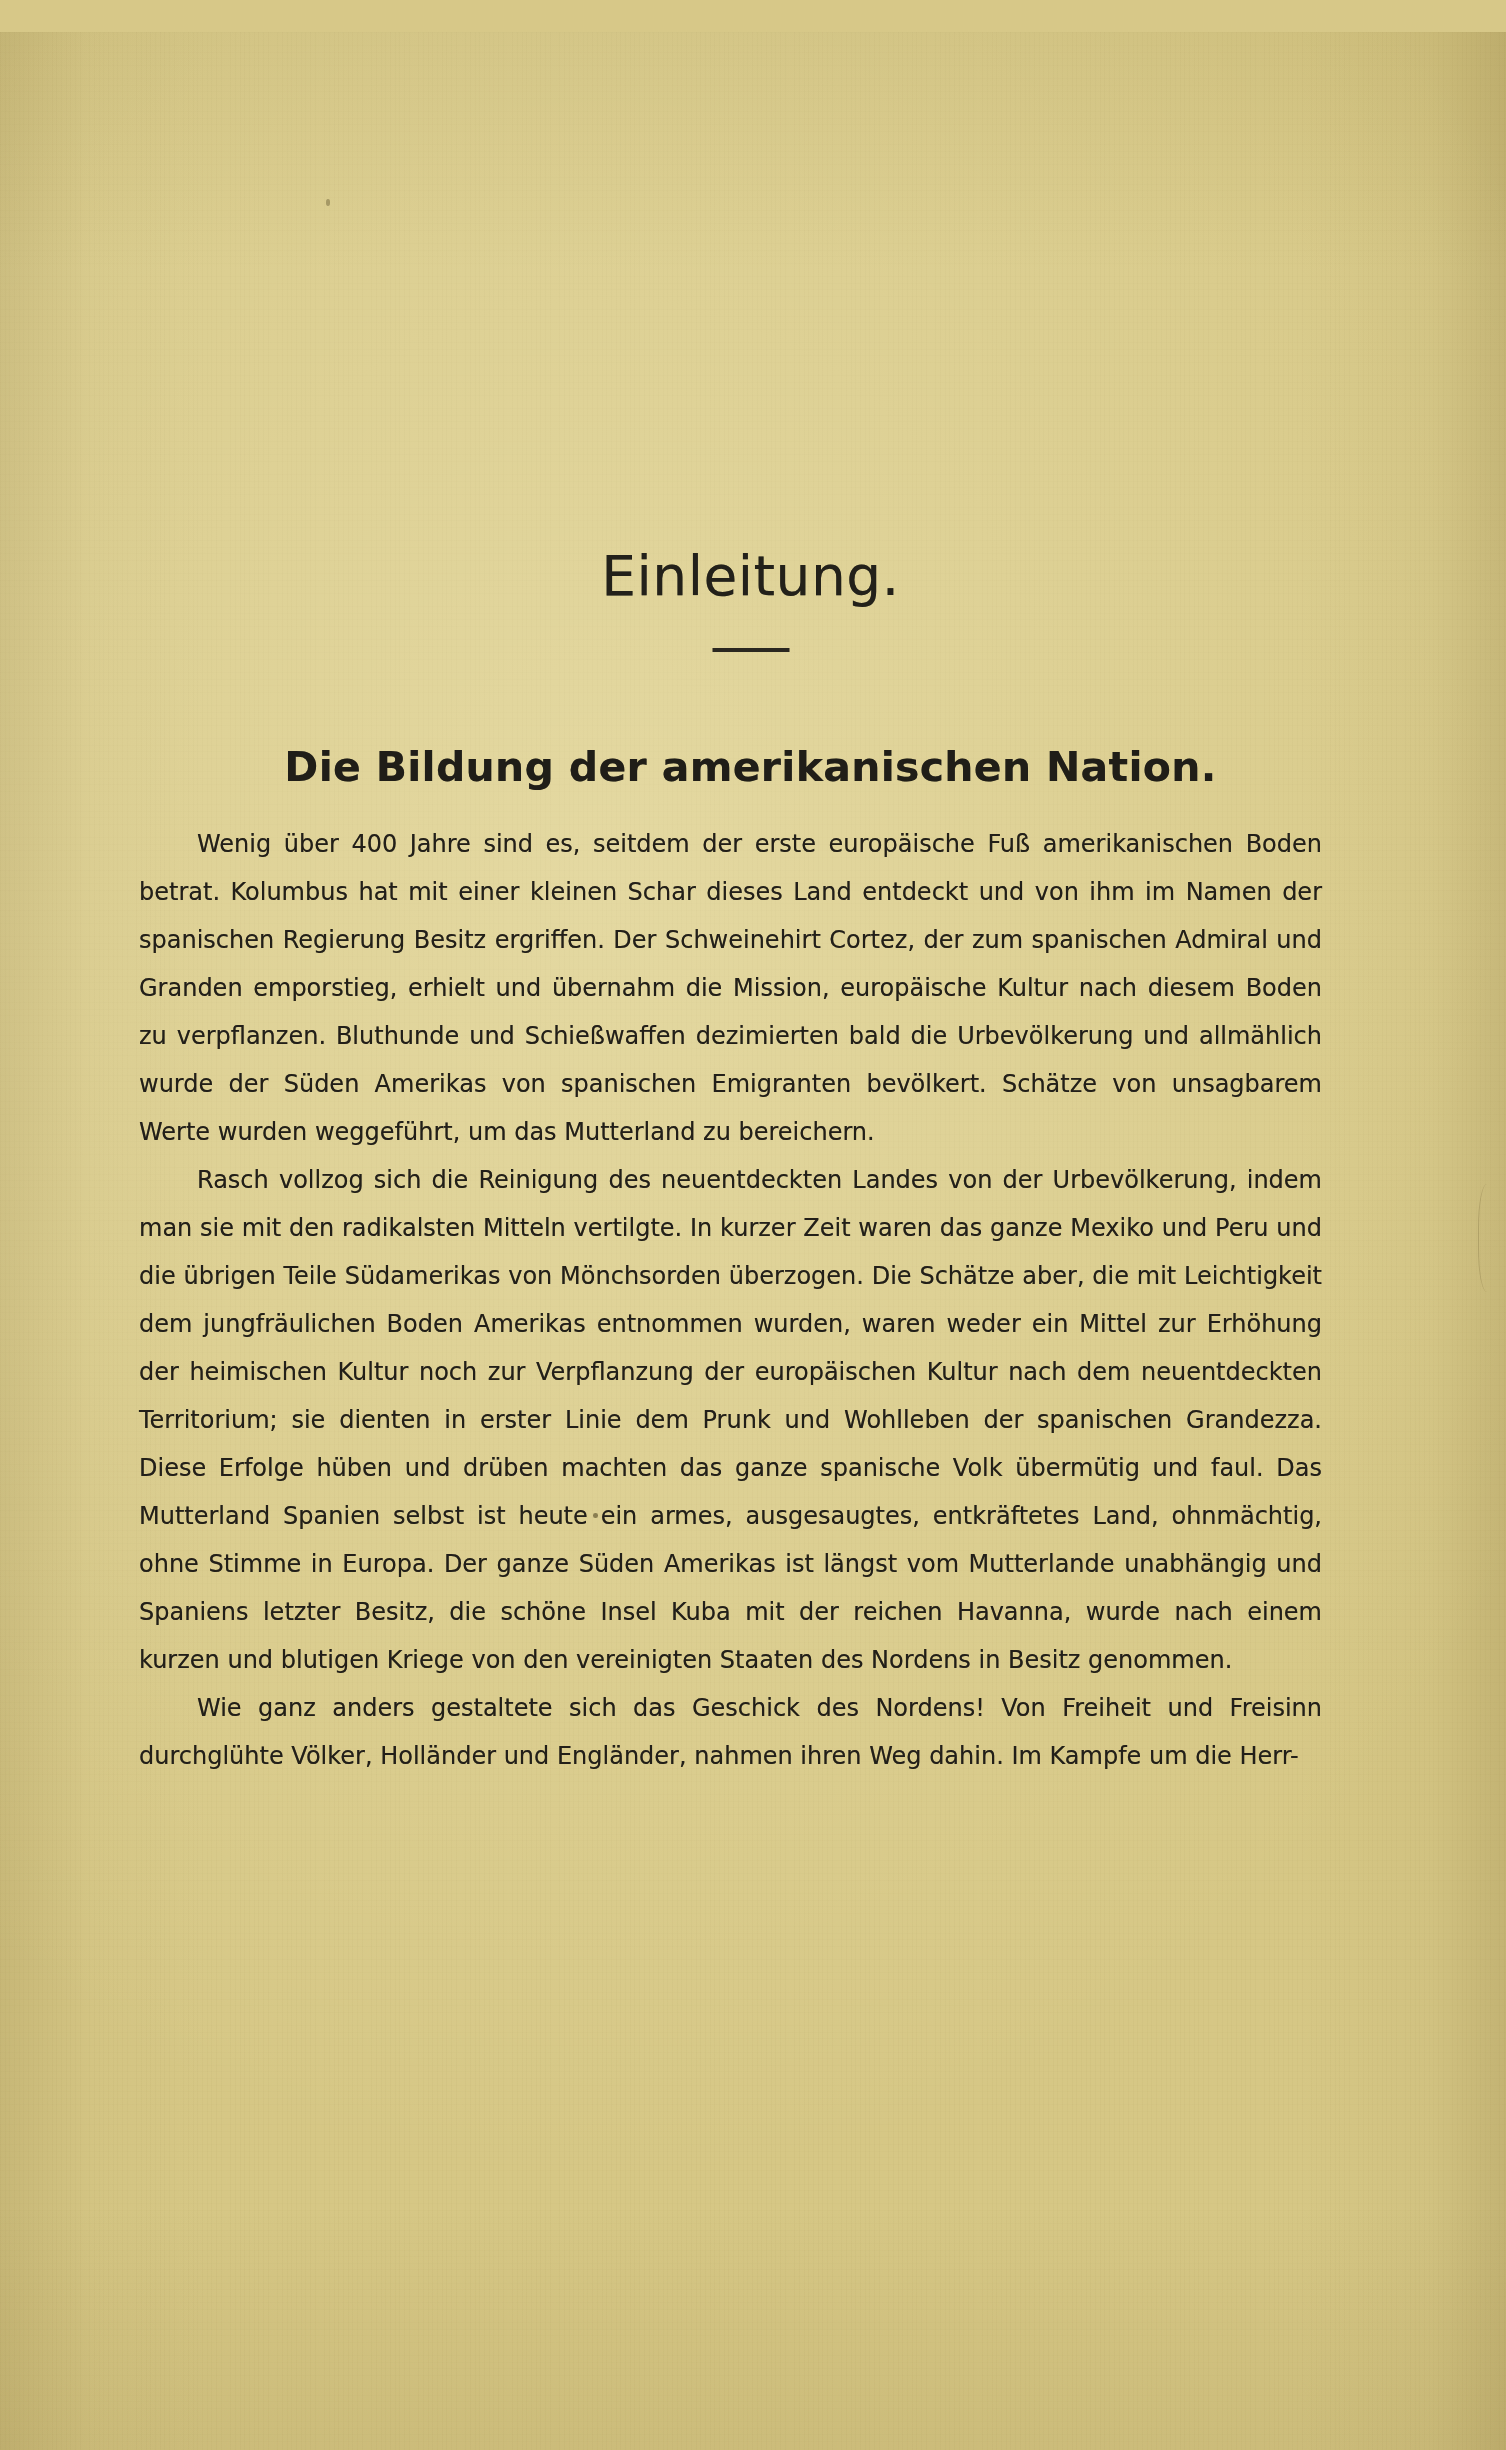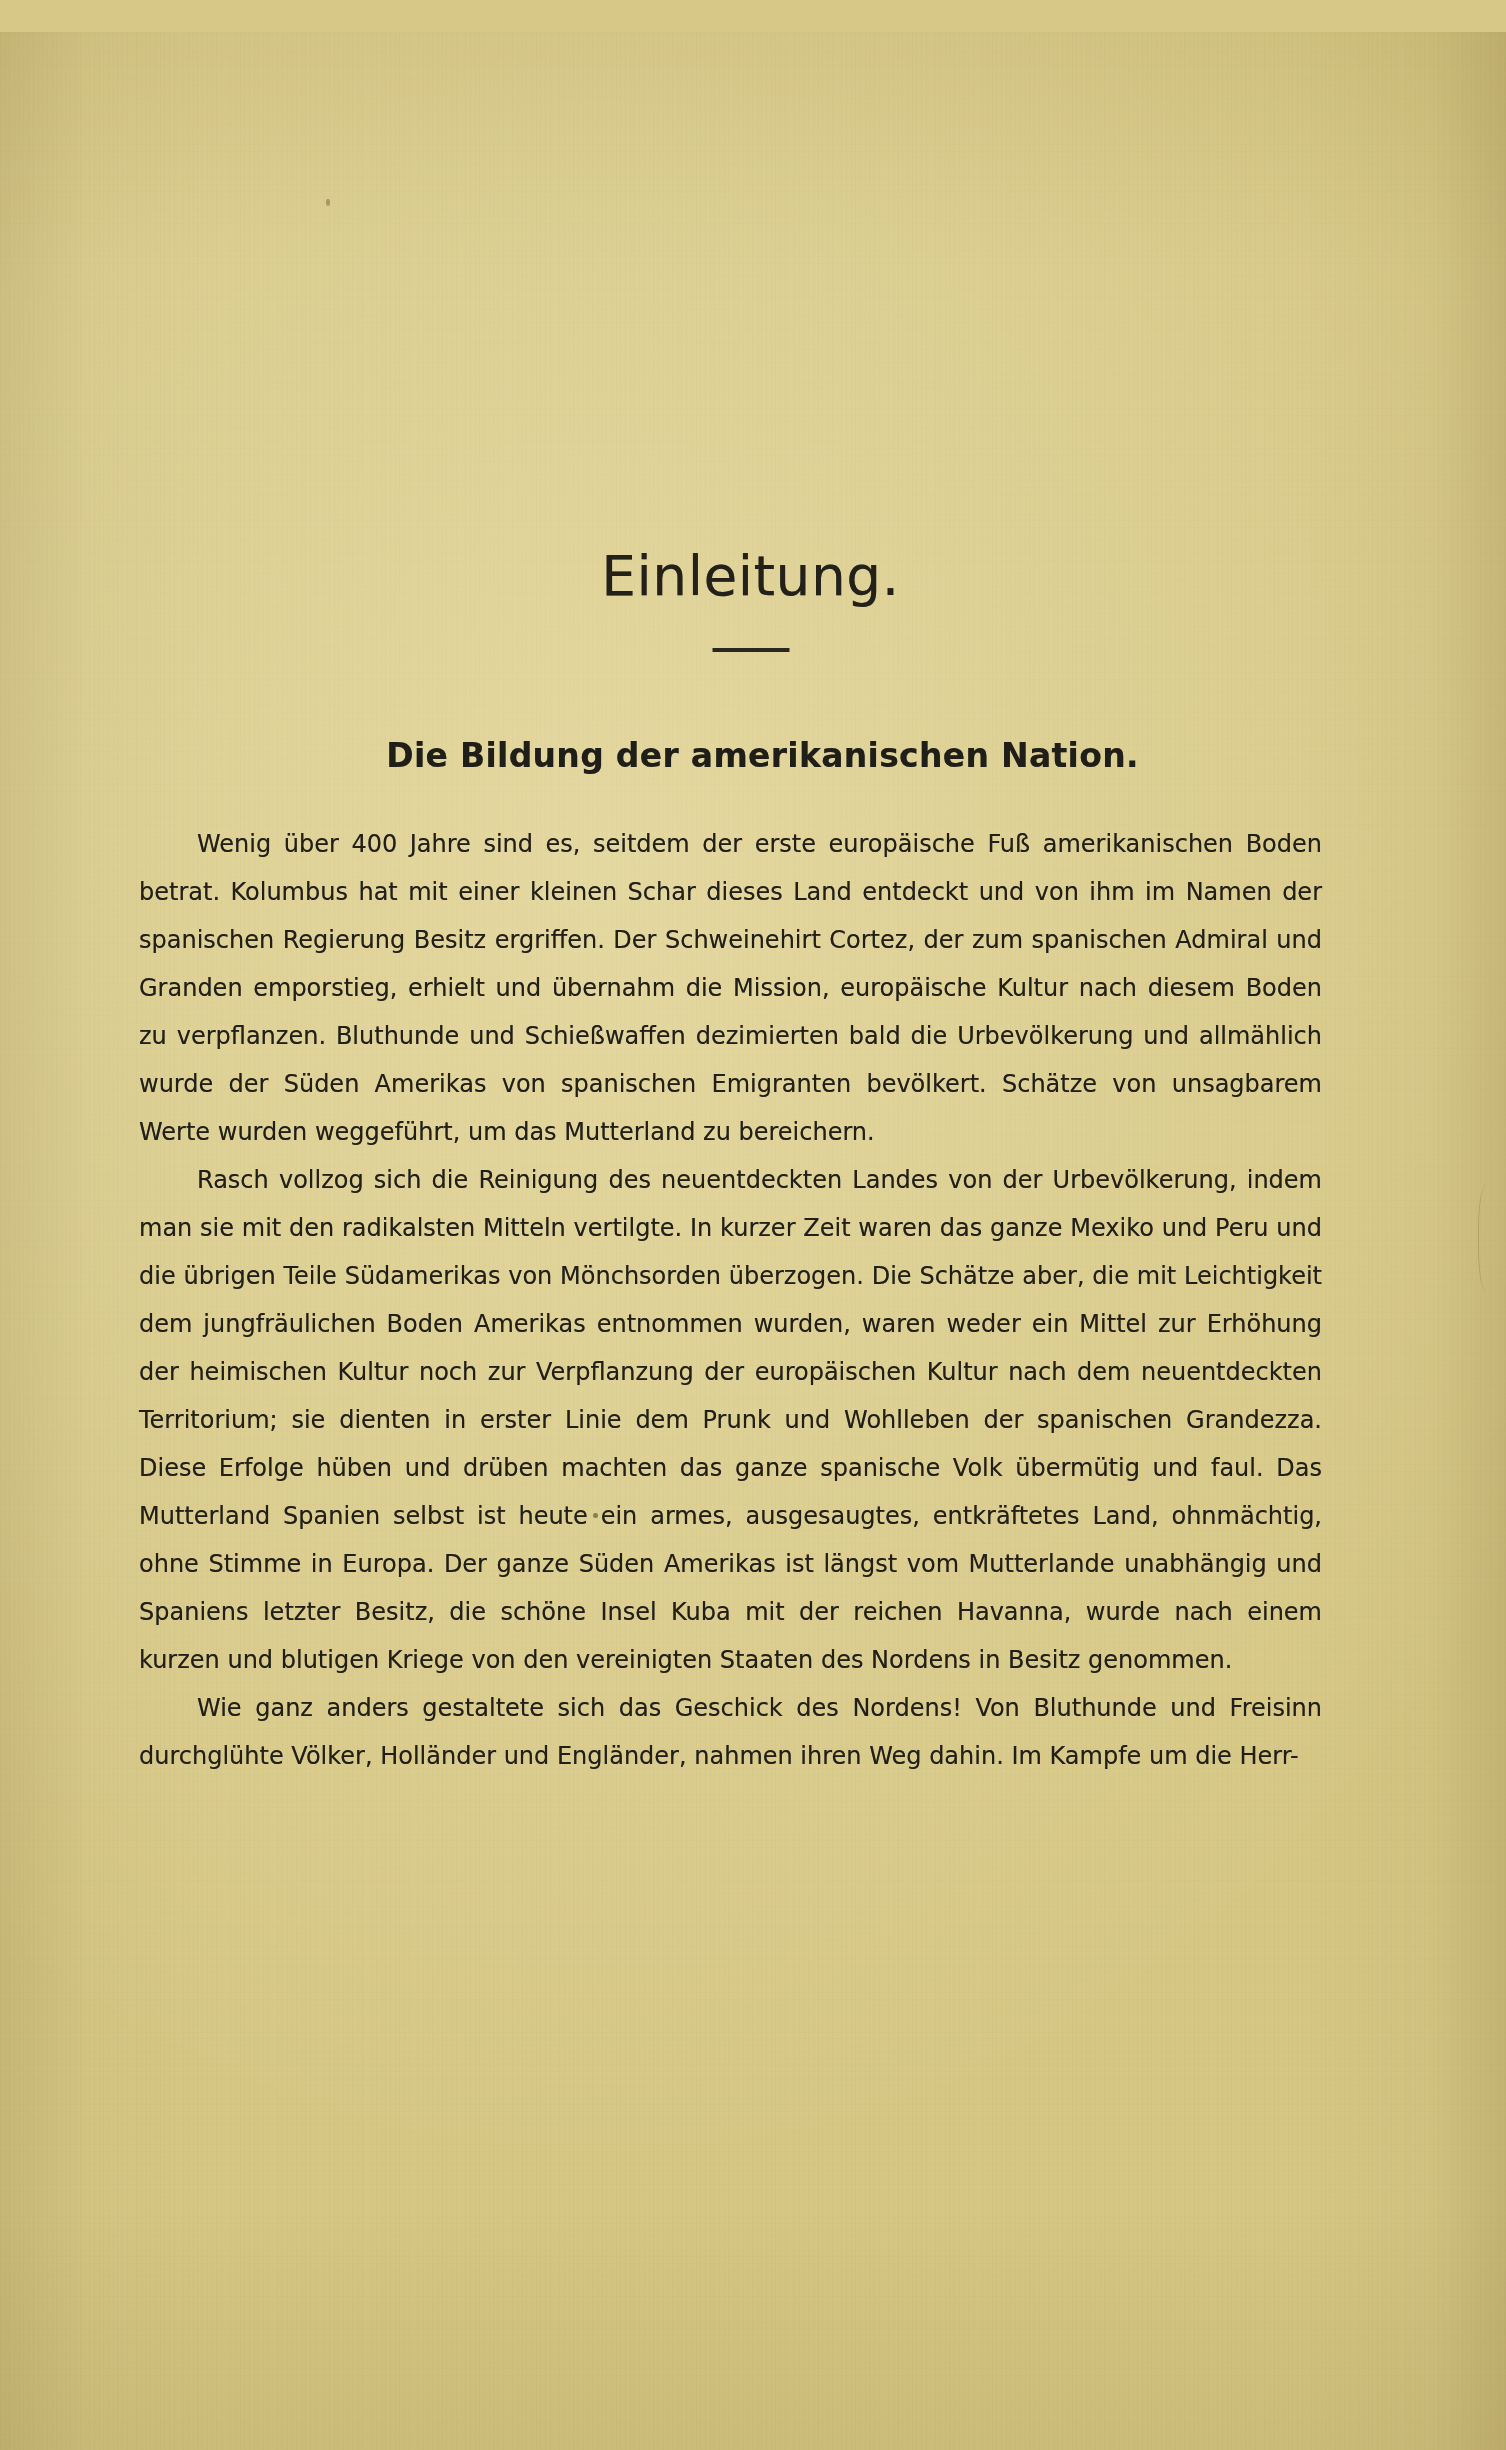--- a/index.html
+++ b/index.html
@@ -54,24 +54,24 @@
     left: 50%;
     transform: translateX(-50%);
     width: 77px;
     height: 3.8px;
     background: #2a2720;
   }
 
   .section-title {
     position: absolute;
     top: 677px;
-    left: 12px;
+    left: 0;
     width: 1223px;
     text-align: center;
-    font-size: 33px;
+    font-size: 41px;
     font-weight: bold;
     letter-spacing: 0.3px;
     color: #201e18;
   }
 
   .body-text {
     position: absolute;
     top: 788px;
     left: 0;
     width: 1183px;
@@ -120,21 +120,21 @@
 
     <h1 class="chapter-title">Einleitung.</h1>
 
     <div class="rule"></div>
 
     <h2 class="section-title">Die Bildung der amerikanischen Nation.</h2>
 
     <div class="body-text">
       <p class="para">Wenig über 400 Jahre sind es, seitdem der erste europäische Fuß amerikanischen Boden betrat. Kolumbus hat mit einer kleinen Schar dieses Land entdeckt und von ihm im Namen der spanischen Regierung Besitz ergriffen. Der Schweinehirt Cortez, der zum spanischen Admiral und Granden emporstieg, erhielt und übernahm die Mission, europäische Kultur nach diesem Boden zu verpflanzen. Bluthunde und Schießwaffen dezimierten bald die Urbevölkerung und allmählich wurde der Süden Amerikas von spanischen Emigranten bevölkert. Schätze von unsagbarem Werte wurden weggeführt, um das Mutterland zu bereichern.</p>
       <p class="para">Rasch vollzog sich die Reinigung des neuentdeckten Landes von der Urbevölkerung, indem man sie mit den radikalsten Mitteln vertilgte. In kurzer Zeit waren das ganze Mexiko und Peru und die übrigen Teile Südamerikas von Mönchsorden überzogen. Die Schätze aber, die mit Leichtigkeit dem jungfräulichen Boden Amerikas entnommen wurden, waren weder ein Mittel zur Erhöhung der heimischen Kultur noch zur Verpflanzung der europäischen Kultur nach dem neuentdeckten Territorium; sie dienten in erster Linie dem Prunk und Wohlleben der spanischen Grandezza. Diese Erfolge hüben und drüben machten das ganze spanische Volk übermütig und faul. Das Mutterland Spanien selbst ist heute ein armes, ausgesaugtes, entkräftetes Land, ohnmächtig, ohne Stimme in Europa. Der ganze Süden Amerikas ist längst vom Mutterlande unabhängig und Spaniens letzter Besitz, die schöne Insel Kuba mit der reichen Havanna, wurde nach einem kurzen und blutigen Kriege von den vereinigten Staaten des Nordens in Besitz genommen.</p>
-      <p class="para last">Wie ganz anders gestaltete sich das Geschick des Nordens! Von Bluthunde und Freisinn durchglühte Völker, Holländer und Engländer, nahmen ihren Weg dahin. Im Kampfe um die Herr-</p>
+      <p class="para last">Wie ganz anders gestaltete sich das Geschick des Nordens! Von Freiheit und Freisinn durchglühte Völker, Holländer und Engländer, nahmen ihren Weg dahin. Im Kampfe um die Herr-</p>
     </div>
 
   </div>
 
   <div class="edge-mark"></div>
   <div class="spot spot-1"></div>
   <div class="spot spot-2"></div>
 </div>
 
 

